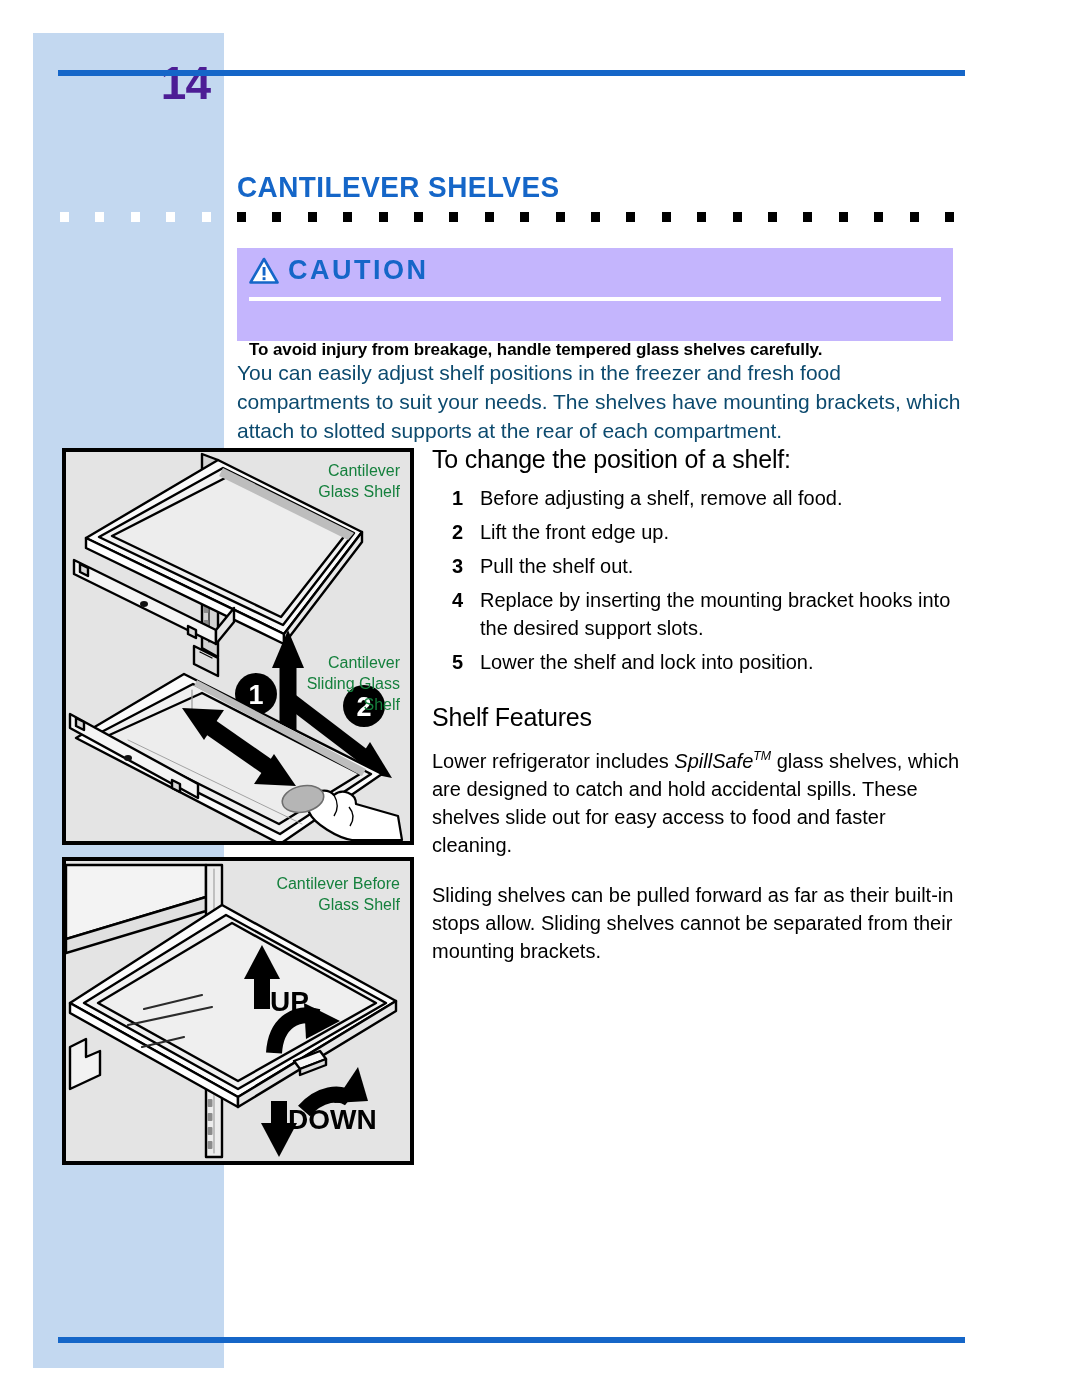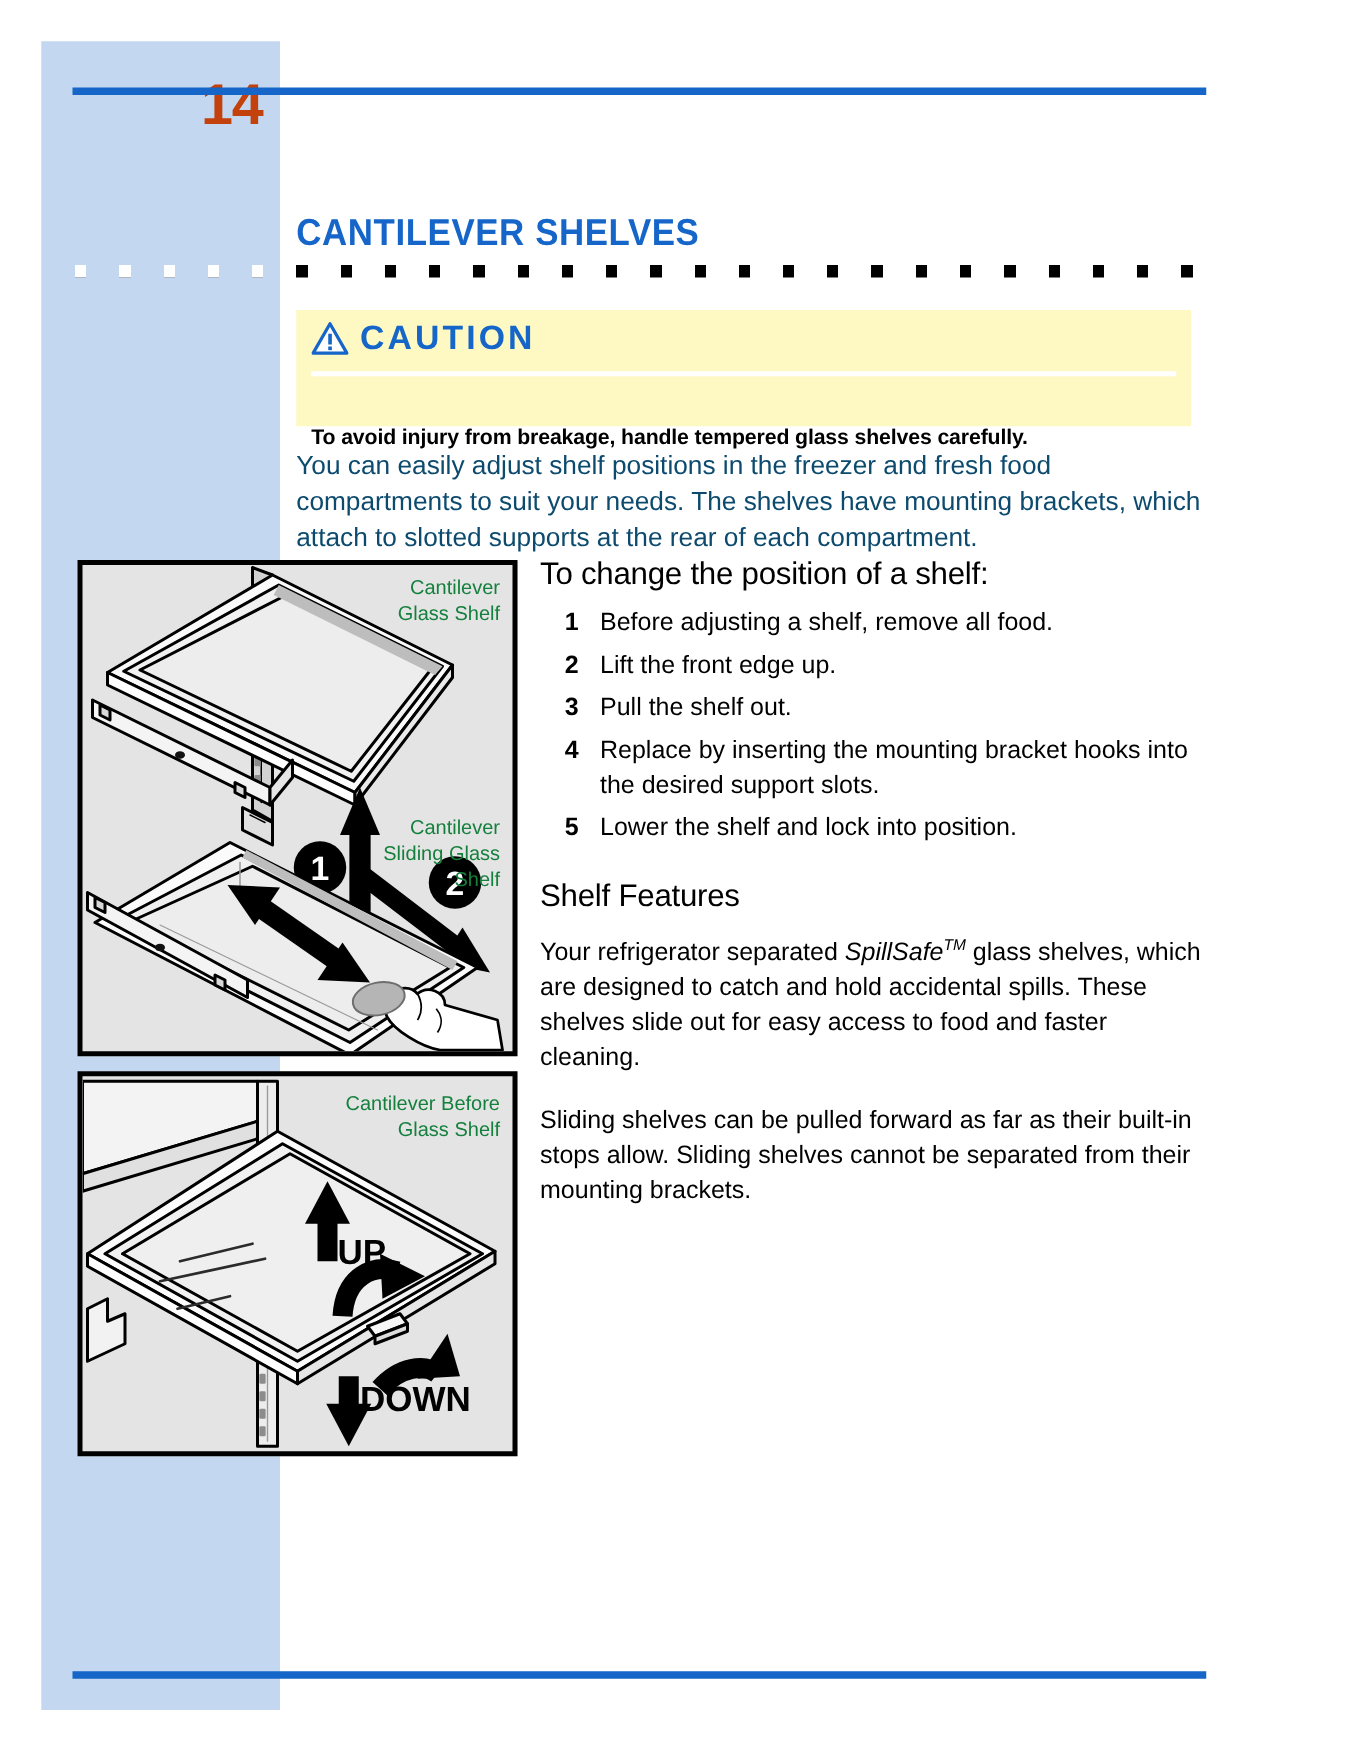--- a/index.html
+++ b/index.html
@@ -35,21 +35,21 @@
     height: 80px;
   }
   #page-number {
     position: absolute;
     left: 135px;
     top: 0px;
     width: 75px;
     text-align: right;
     font-size: 46px;
     font-weight: bold;
-    color: #c2410c;
+    color: #4c1d95;
     letter-spacing: -1px;
     line-height: 56px;
   }
   #page-title {
     position: absolute;
     left: 232px;
     top: 0px;
     font-size: 44px;
     font-weight: bold;
     color: #000000;
@@ -103,21 +103,21 @@
         rgba(0,0,0,0) 9px, rgba(0,0,0,0) 35.4px);
   }
 
   
   #caution-box {
     position: absolute;
     left: 237px;
     top: 248px;
     width: 716px;
     height: 93px;
-    background: #fef9c3;
+    background: #c4b5fd;
   }
   #caution-head {
     position: absolute;
     left: 12px;
     top: 7px;
     display: flex;
     align-items: center;
     gap: 9px;
   }
   #caution-triangle { display: block; }
@@ -292,21 +292,21 @@
       <span>Replace by inserting the mounting bracket hooks into the desired support slots.</span>
     </li>
     <li>
       <span class="num">5</span>
       <span>Lower the shelf and lock into position.</span>
     </li>
   </ul>
 
   <div class="h3" id="shelf-features-heading">Shelf Features</div>
 
-  <p class="body-p"><span>Your refrigerator separated </span><span class="trademark-term"><span>SpillSafe</span><sup>TM</sup></span><span> glass shelves, which are designed to catch and hold accidental spills. These shelves slide out for easy access to food and faster cleaning.</span></p>
+  <p class="body-p"><span>Lower refrigerator includes </span><span class="trademark-term"><span>SpillSafe</span><sup>TM</sup></span><span> glass shelves, which are designed to catch and hold accidental spills. These shelves slide out for easy access to food and faster cleaning.</span></p>
 
   <p class="body-p">Sliding shelves can be pulled forward as far as their built-in stops allow. Sliding shelves cannot be separated from their mounting brackets.</p>
 </div>
 
 <div class="figure-box" id="figure-top">
   <svg class="fig-svg" width="344" height="389" viewBox="0 0 344 389">
     <g fill="none" stroke="#000000" stroke-width="2.4" stroke-linejoin="round" stroke-linecap="round">
 
       <path d="M136 2 L136 196 L152 205 L152 8 Z" fill="#d2d2d2"></path>
       <path d="M143 14 L143 190" stroke-width="1.2"></path>

